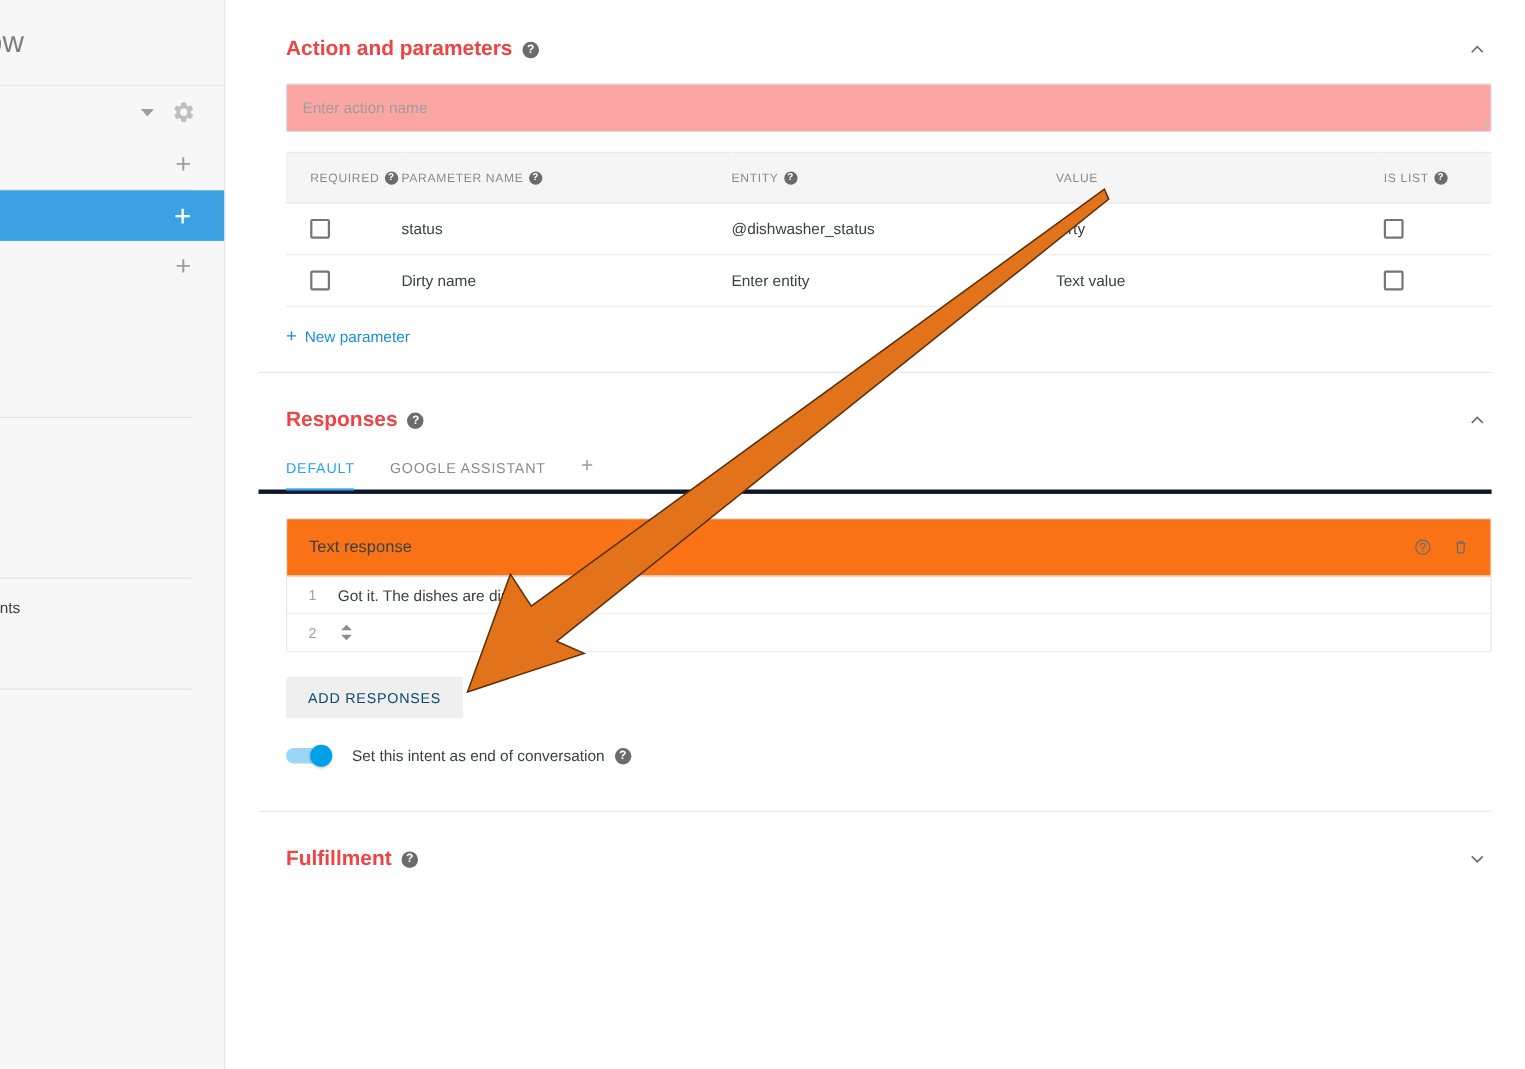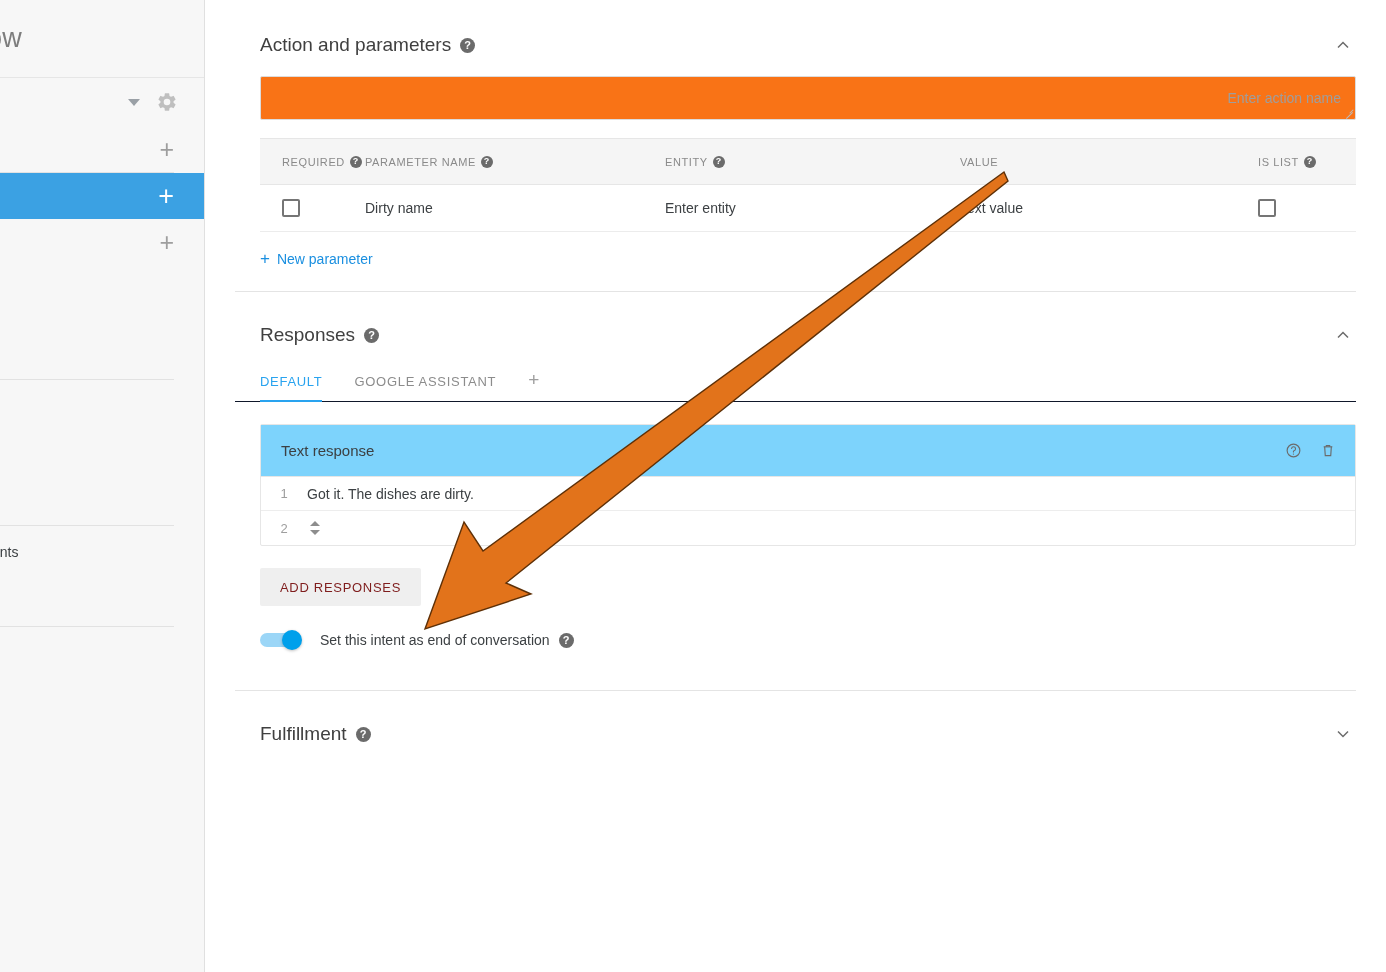--- a/index.html
+++ b/index.html
@@ -177,22 +177,22 @@
   }
   .section:first-child { border-top: none; }
 
   .sec-head {
     display: flex;
     align-items: center;
     padding: 32px 0 18px 25px;
   }
   .sec-title {
     font-size: 19px;
-    color: #404040;
-    font-weight: 400;
+    color: #ef4444;
+    font-weight: 700;
   }
   .help {
     display: inline-flex;
     align-items: center;
     justify-content: center;
     width: 15px; height: 15px;
     border-radius: 50%;
     background: #6b6b6b;
     color: #fff;
     font-size: 11px;
@@ -216,24 +216,23 @@
   
   .action-input-wrap { padding: 0 0 0 25px; }
   .action-input {
     width: 100%;
     height: 44px;
     border: 1px solid #dcdcdc;
     border-radius: 2px;
     padding: 0 14px;
     font-size: 14px;
     color: #3c4043;
-    background: #f97316;
+    background: #fca5a5;
     font-family: "Liberation Sans", sans-serif;
     position: relative;
-    text-align: right;
   }
   .action-input::placeholder { color: #9e9e9e; }
   .resize-grip {
     position: absolute;
     right: 2px; bottom: 1px;
     width: 12px; height: 12px;
     pointer-events: none;
   }
   .resize-grip:before, .resize-grip:after {
     content:""; position:absolute; background:#bdbdbd; height:1px; width:9px;
@@ -292,21 +291,21 @@
     display: inline-flex;
     align-items: center;
   }
   .newparam .pl { font-size: 17px; margin-right: 7px; font-weight: 500; line-height: 1;}
 
   
   .tabs {
     display: flex;
     align-items: flex-end;
     padding-left: 25px;
-    border-bottom: 1px solid #0f172a;
+    border-bottom: 4px solid #0f172a;
     margin-right: 0;
     height: 40px;
   }
   .tab {
     font-size: 13px;
     letter-spacing: .7px;
     color: #8c8c8c;
     padding: 0 14px 12px 0;
     margin-right: 18px;
     cursor: pointer;
@@ -328,21 +327,21 @@
     cursor: pointer;
     line-height: 1;
   }
 
   .resp-card {
     margin: 22px 0 0 25px;
     border: 1px solid #e6e6e6;
     border-radius: 2px;
   }
   .resp-card-head {
-    background: #7dd3fc;
+    background: #f97316;
     height: 52px;
     display: flex;
     align-items: center;
     padding: 0 18px 0 20px;
     border-bottom: 1px solid #e6e6e6;
   }
   .resp-card-title { font-size: 15px; color: #3c4043; }
   .resp-head-icons { margin-left: auto; display: flex; align-items: center; gap: 17px; }
   .ico-btn { cursor: pointer; display:flex; align-items:center; justify-content:center; width:18px; height:20px; }
   .ico-btn svg { display:block; }
@@ -387,21 +386,21 @@
   .spinner .dn { border-top: 5px solid #8d8d8d; }
 
   .add-resp {
     margin: 22px 0 0 25px;
     background: #efefef;
     border: none;
     height: 38px;
     padding: 0 20px;
     font-size: 13px;
     letter-spacing: .7px;
-    color: #7f1d1d;
+    color: #0c4a6e;
     border-radius: 2px;
     cursor: pointer;
     font-family: "Liberation Sans", sans-serif;
   }
 
   .toggle-row {
     display: flex;
     align-items: center;
     margin: 24px 0 0 25px;
     padding-bottom: 40px;
@@ -553,20 +552,27 @@
                   <span class="th-inner">
                       <span>IS LIST</span>
                       <span class="help small">?</span>
                     </span>
                 </th>
               </tr>
             </thead>
             <tbody>
               <tr>
                 <td><span class="chk"></span></td>
+                <td>status</td>
+                <td>@dishwasher_status</td>
+                <td>dirty</td>
+                <td><span class="chk"></span></td>
+              </tr>
+              <tr>
+                <td><span class="chk"></span></td>
                 <td class="ph">Dirty name</td>
                 <td class="ph">Enter entity</td>
                 <td class="ph">Text value</td>
                 <td><span class="chk"></span></td>
               </tr>
             </tbody>
           </table>
         </div>
 
         <div class="newparam">

